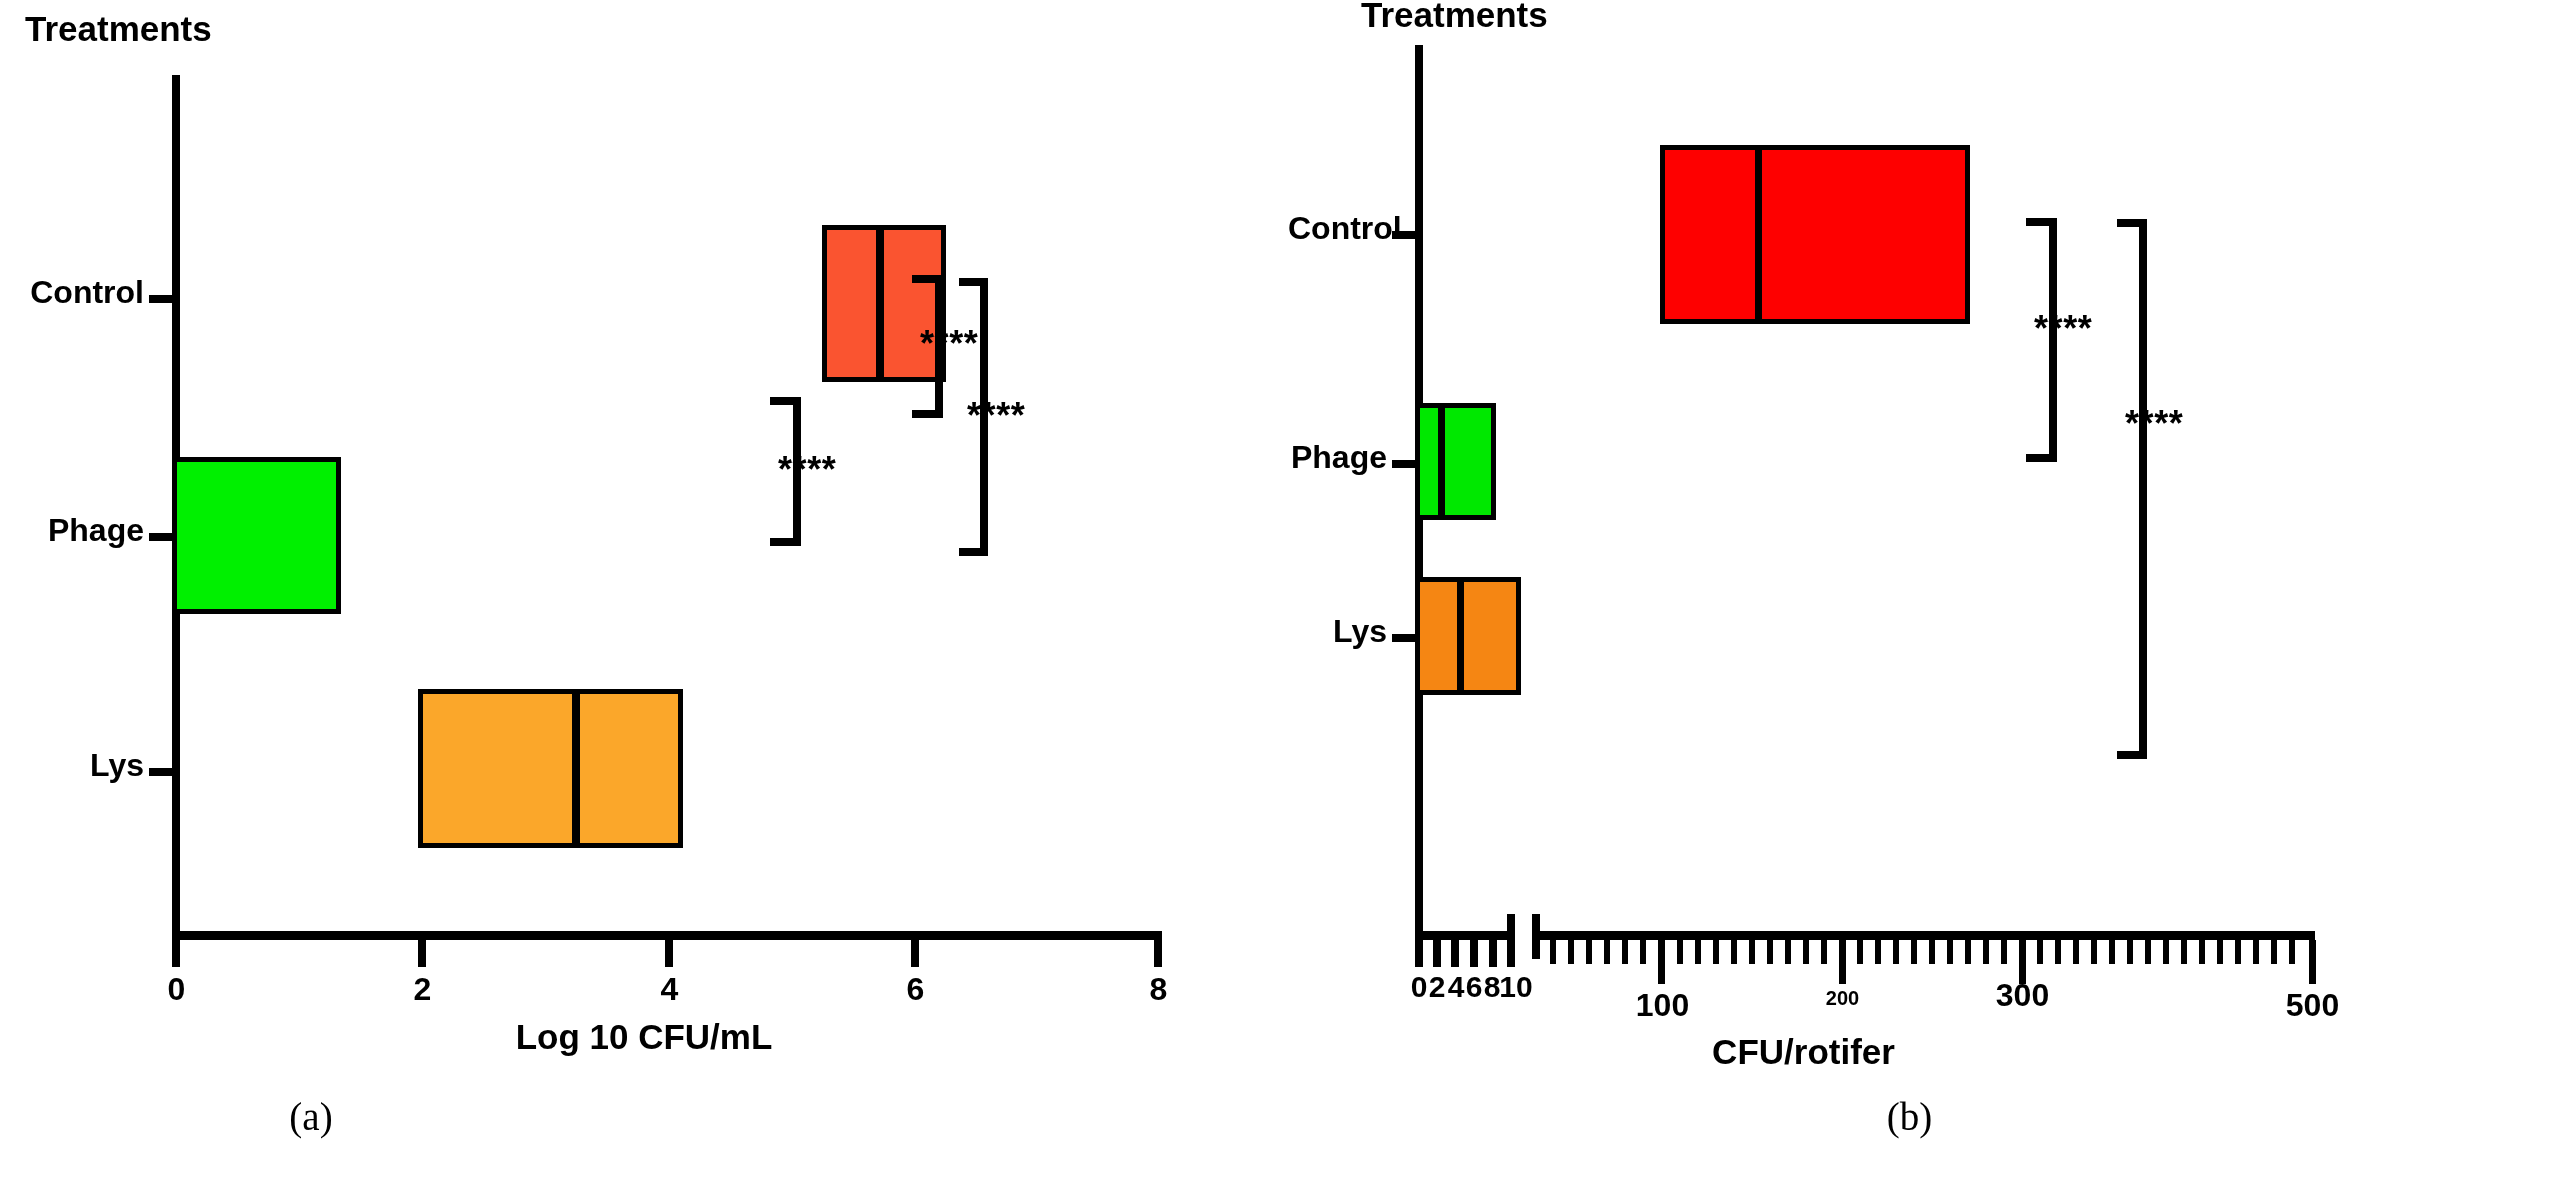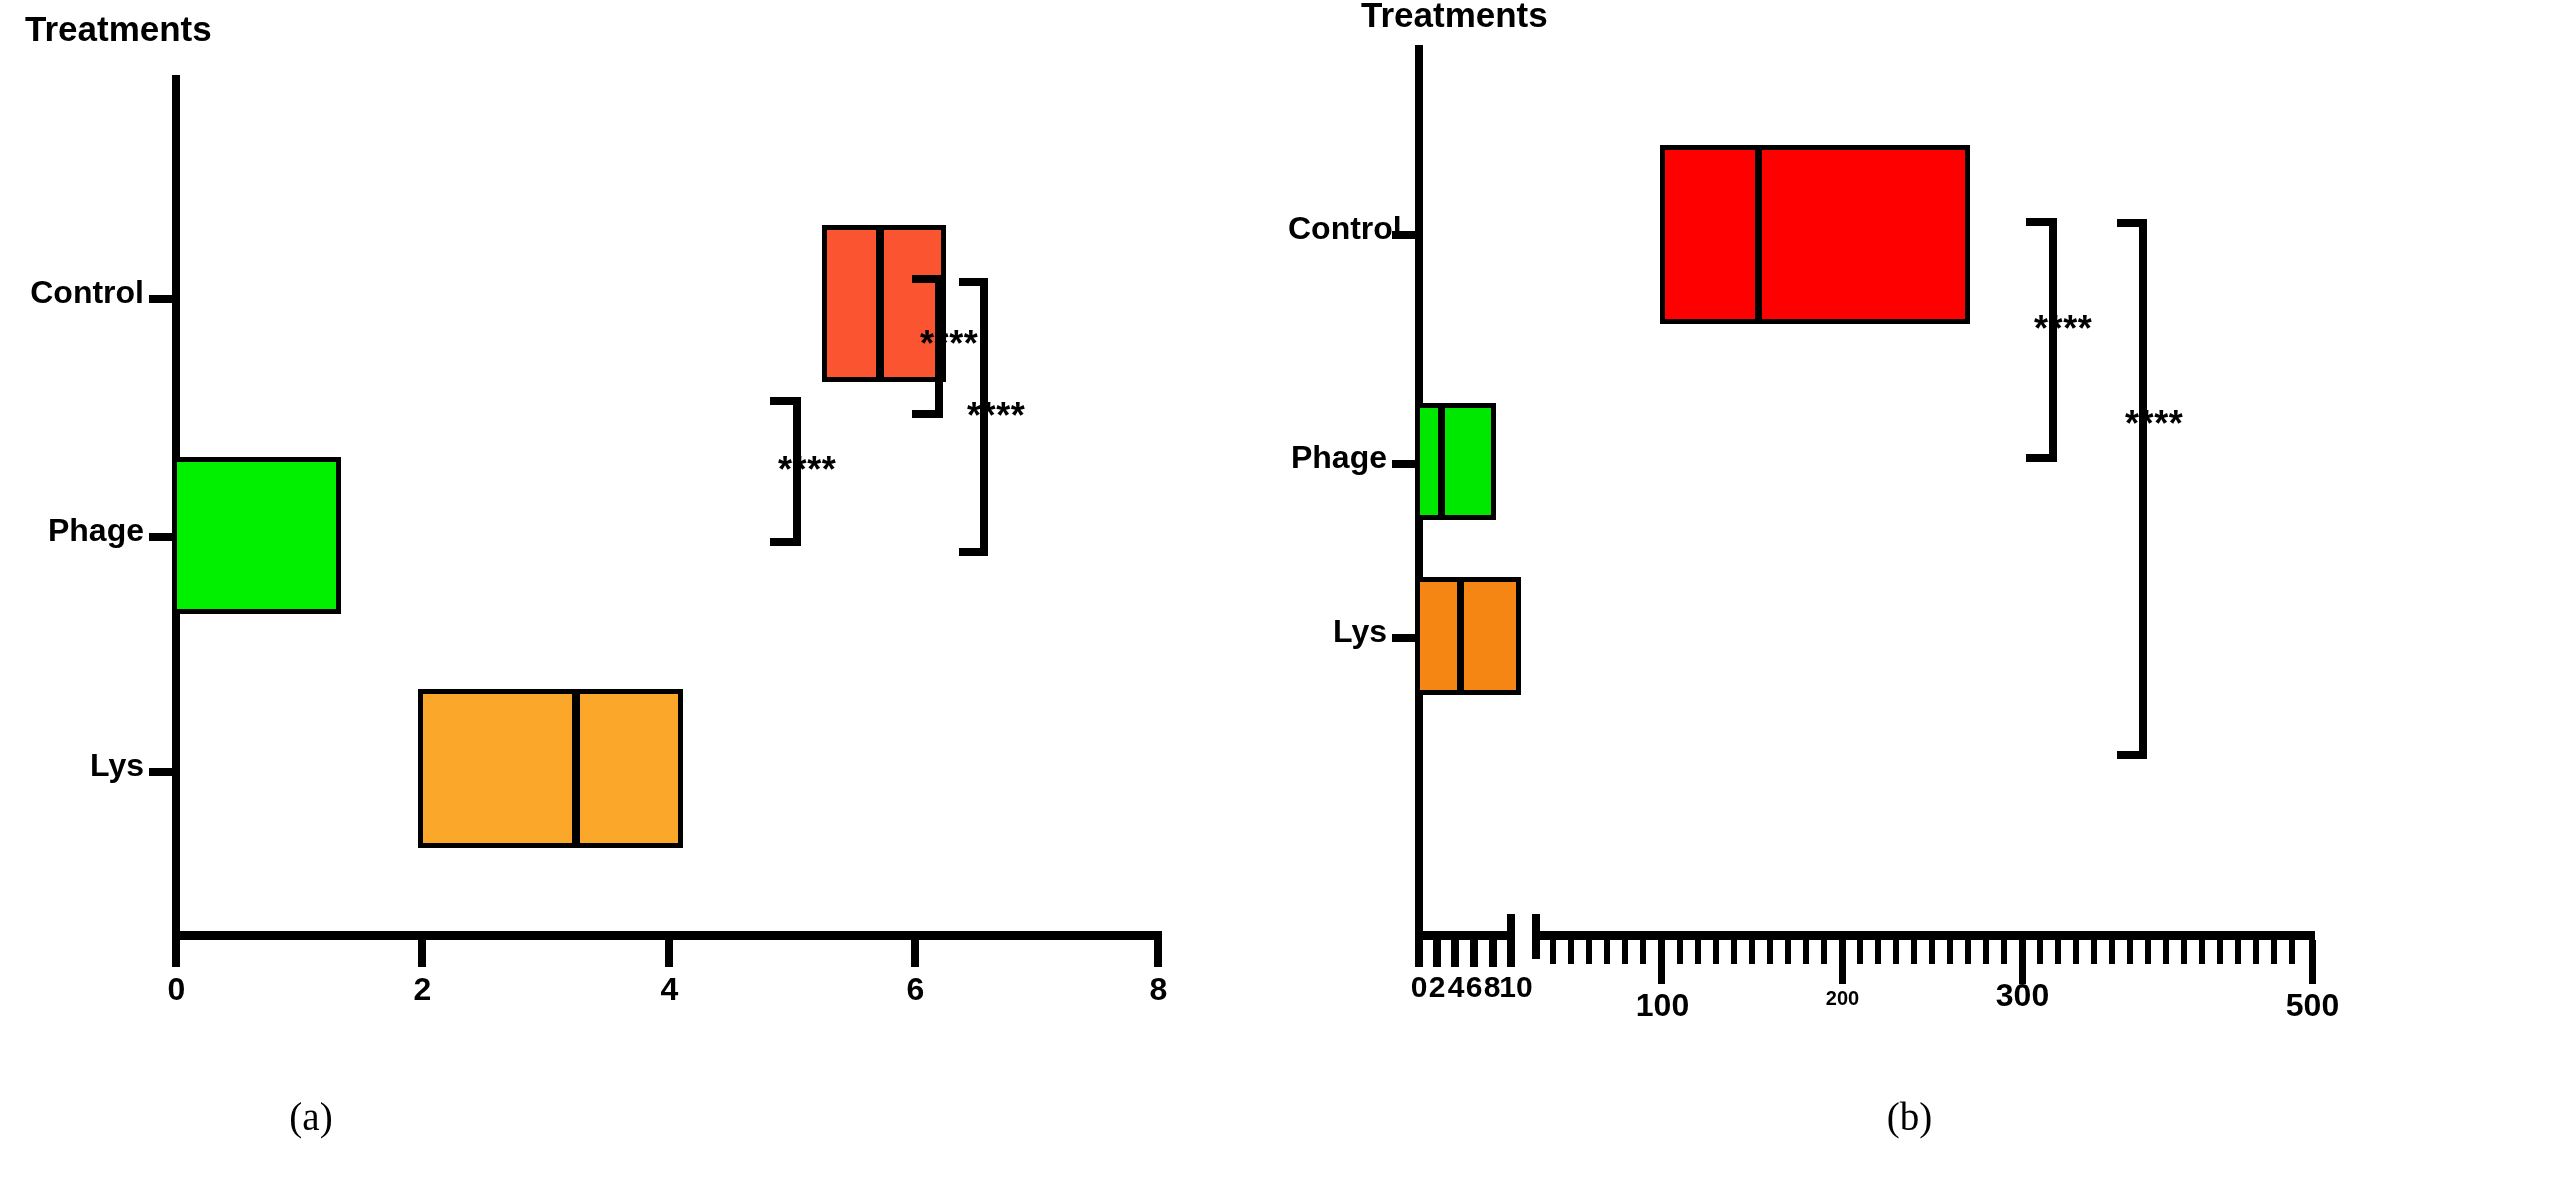--- a/index.html
+++ b/index.html
@@ -53,20 +53,21 @@
     <div class="tick" style="left:665px;top:940px;width:8px;height:27px;"></div>
     <div class="tick" style="left:911px;top:940px;width:8px;height:27px;"></div>
     <div class="tick" style="left:1154px;top:940px;width:8px;height:27px;"></div>
 
     <div class="ticklabel" style="left:139px;top:971px;width:75px;font-size:32px;">0</div>
     <div class="ticklabel" style="left:385px;top:971px;width:75px;font-size:32px;">2</div>
     <div class="ticklabel" style="left:632px;top:971px;width:75px;font-size:32px;">4</div>
     <div class="ticklabel" style="left:878px;top:971px;width:75px;font-size:32px;">6</div>
     <div class="ticklabel" style="left:1121px;top:971px;width:75px;font-size:32px;">8</div>
 
+    <div class="axistitle" style="left:0px;top:1017px;width:1288px;text-align:center;font-size:35px;">Log 10 CFU/mL</div>
 
     <div class="box" style="left:822px;top:225px;width:124px;height:157px;background:#FA5430;"></div>
     <div class="median" style="left:876px;top:225px;width:7.5px;height:157px;"></div>
 
     <div class="box" style="left:172px;top:457px;width:169px;height:157px;background:#00F000;"></div>
 
     <div class="box" style="left:418px;top:689px;width:265px;height:159px;background:#FBA72A;"></div>
     <div class="median" style="left:572px;top:689px;width:7.5px;height:159px;"></div>
 
     <div class="brkt">
@@ -170,20 +171,21 @@
     <div class="tick" style="left:965px;top:940px;width:6.2px;height:23.6px;"></div>
     <div class="tick" style="left:983px;top:940px;width:6.2px;height:23.6px;"></div>
     <div class="tick" style="left:1001px;top:940px;width:6.2px;height:23.6px;"></div>
     <div class="tick" style="left:1021px;top:940px;width:6.8px;height:44px;"></div>
 
     <div class="ticklabel" style="left:321px;top:987px;width:107px;font-size:32px;">100</div>
     <div class="ticklabel" style="left:501px;top:987px;width:107px;font-size:20px;">200</div>
     <div class="ticklabel" style="left:681px;top:977px;width:107px;font-size:32px;">300</div>
     <div class="ticklabel" style="left:971px;top:987px;width:107px;font-size:32px;">500</div>
 
+    <div class="axistitle" style="left:267px;top:1032px;width:497px;text-align:center;font-size:35px;">CFU/rotifer</div>
 
     <div class="box" style="left:372px;top:145px;width:310px;height:179px;background:#FE0000;"></div>
     <div class="median" style="left:467px;top:145px;width:6.8px;height:179px;"></div>
 
     <div class="box" style="left:127px;top:403px;width:81px;height:117px;background:#00E800;"></div>
     <div class="median" style="left:150px;top:403px;width:6.8px;height:117px;"></div>
 
     <div class="box" style="left:127px;top:577px;width:106px;height:118px;background:#F58613;"></div>
     <div class="median" style="left:169px;top:577px;width:6.8px;height:118px;"></div>
 

